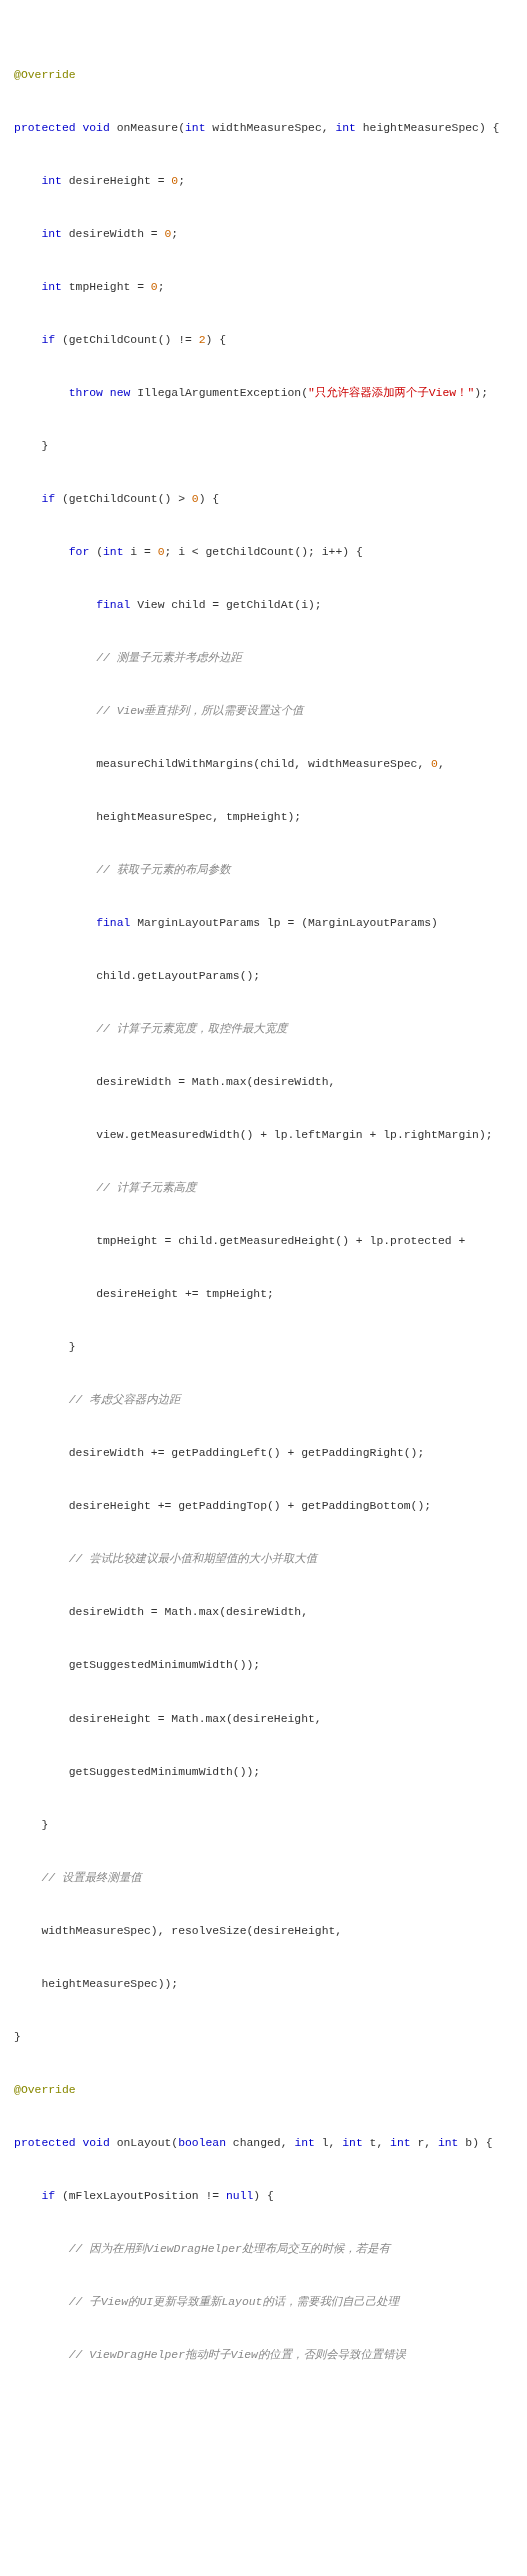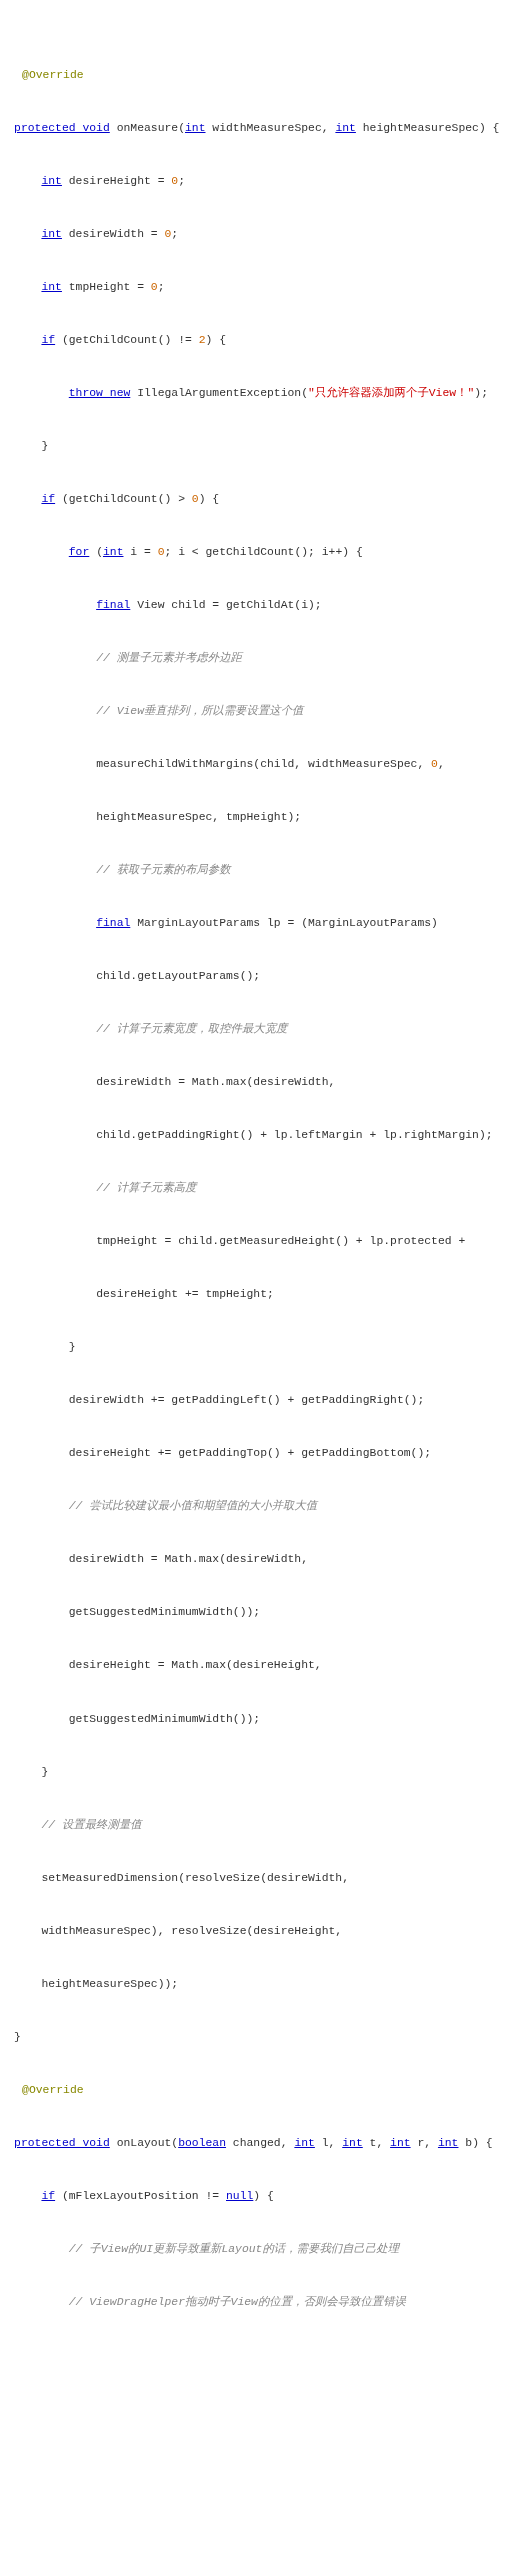--- a/index.html
+++ b/index.html
@@ -31,24 +31,24 @@
       font-size: 11.4px;
       line-height: 1.55;
       color: #333333;
     }
 
     .line {
       display: block;
       padding: 0 3.5px;
     }
 
-    .kw { color: #0000cc; font-weight: normal; text-decoration: underline; }
+    .kw { color: #0000cc; font-weight: normal; }
     .cm { color: #888888; font-style: italic; text-align: center; }
     .str { color: #cc0000; }
-    .ann { color: #888800; margin-left: 8px; }
+    .ann { color: #888800; }
     .num { color: #cc6600; }
   </style>
 </head>
 <body>
 
 <div class="code-container">
   <div class="code-block">
 
     <span class="line"><span class="ann">@Override</span></span>
     <span class="line"><span class="kw">protected void</span> onMeasure(<span class="kw">int</span> widthMeasureSpec, <span class="kw">int</span> heightMeasureSpec) {</span>
@@ -63,41 +63,42 @@
     <span class="line">            <span class="kw">final</span> View child = getChildAt(i);</span>
     <span class="line">            <span class="cm">// 测量子元素并考虑外边距</span></span>
     <span class="line">            <span class="cm">// View垂直排列，所以需要设置这个值</span></span>
     <span class="line">            measureChildWithMargins(child, widthMeasureSpec, <span class="num">0</span>,</span>
     <span class="line">            heightMeasureSpec, tmpHeight);</span>
     <span class="line">            <span class="cm">// 获取子元素的布局参数</span></span>
     <span class="line">            <span class="kw">final</span> MarginLayoutParams lp = (MarginLayoutParams)</span>
     <span class="line">            child.getLayoutParams();</span>
     <span class="line">            <span class="cm">// 计算子元素宽度，取控件最大宽度</span></span>
     <span class="line">            desireWidth = Math.max(desireWidth,</span>
-    <span class="line">            child.getPaddingRight() + lp.leftMargin + lp.rightMargin);</span>
+    <span class="line">            view.getMeasuredWidth() + lp.leftMargin + lp.rightMargin);</span>
     <span class="line">            <span class="cm">// 计算子元素高度</span></span>
     <span class="line">            tmpHeight = child.getMeasuredHeight() + lp.protected +</span>
     <span class="line">            desireHeight += tmpHeight;</span>
     <span class="line">        }</span>
+    <span class="line">        <span class="cm">// 考虑父容器内边距</span></span>
     <span class="line">        desireWidth += getPaddingLeft() + getPaddingRight();</span>
     <span class="line">        desireHeight += getPaddingTop() + getPaddingBottom();</span>
     <span class="line">        <span class="cm">// 尝试比较建议最小值和期望值的大小并取大值</span></span>
     <span class="line">        desireWidth = Math.max(desireWidth,</span>
     <span class="line">        getSuggestedMinimumWidth());</span>
     <span class="line">        desireHeight = Math.max(desireHeight,</span>
     <span class="line">        getSuggestedMinimumWidth());</span>
     <span class="line">    }</span>
     <span class="line">    <span class="cm">// 设置最终测量值</span></span>
-    <span class="line">    setMeasuredDimension(resolveSize(desireWidth,</span>
     <span class="line">    widthMeasureSpec), resolveSize(desireHeight,</span>
     <span class="line">    heightMeasureSpec));</span>
     <span class="line">}</span>
     <span class="line"><span class="ann">@Override</span></span>
     <span class="line"><span class="kw">protected void</span> onLayout(<span class="kw">boolean</span> changed, <span class="kw">int</span> l, <span class="kw">int</span> t, <span class="kw">int</span> r, <span class="kw">int</span> b) {</span>
     <span class="line">    <span class="kw">if</span> (mFlexLayoutPosition != <span class="kw">null</span>) {</span>
+    <span class="line">        <span class="cm">// 因为在用到ViewDragHelper处理布局交互的时候，若是有</span></span>
     <span class="line">        <span class="cm">// 子View的UI更新导致重新Layout的话，需要我们自己己处理</span></span>
     <span class="line">        <span class="cm">// ViewDragHelper拖动时子View的位置，否则会导致位置错误</span></span>
     
     
     
     
     
     
     
     

